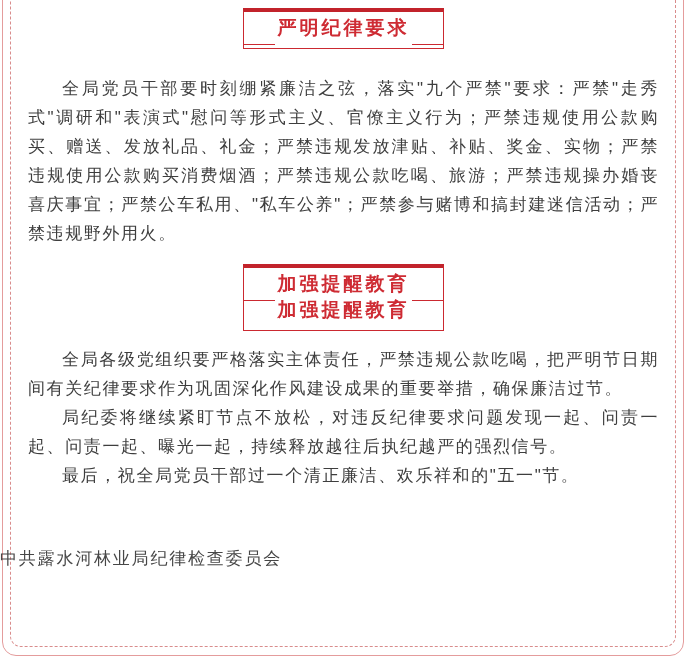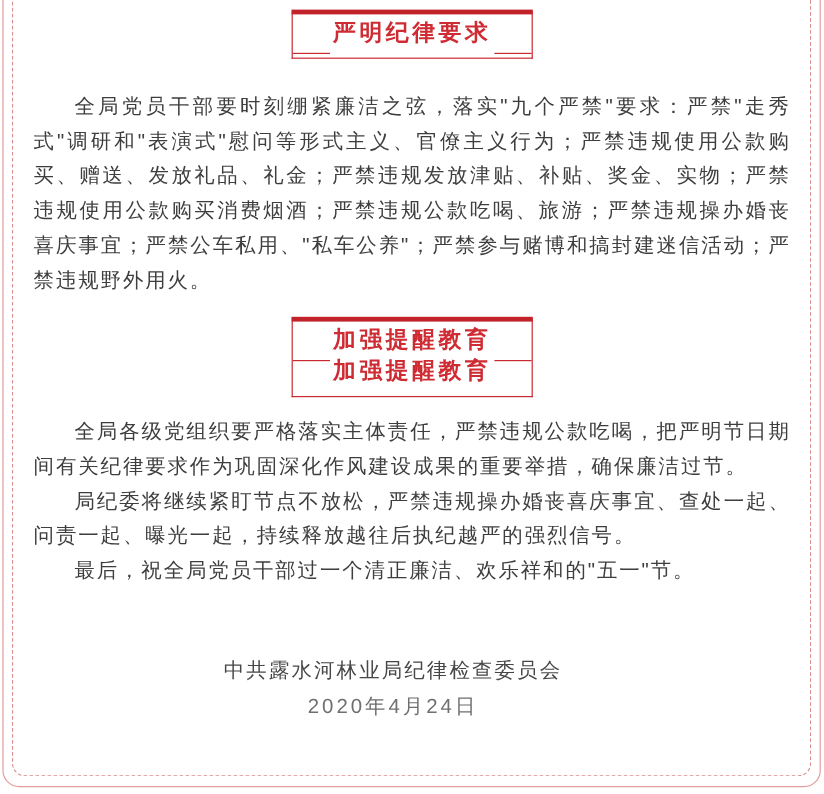--- a/index.html
+++ b/index.html
@@ -79,21 +79,21 @@
     text-align: justify;
   }
   .body-text p {
     margin: 0;
     text-indent: 2em;
   }
   .mt-first { margin-top: 25px; }
   .mt-second { margin-top: 14px; }
   .signature {
     margin: 54px 32px 0 0;
-    text-align: center;
+    text-align: left;
   }
   .sig-org {
     color: #474747;
     font-size: 17px;
     line-height: 30px;
     letter-spacing: 1.8px;
   }
   .sig-date {
     color: #6f6f6f;
     font-size: 17px;
@@ -121,22 +121,21 @@
 
   <div class="header-box second">
     <div class="tick tick-left"></div>
     <div class="tick tick-right"></div>
     <span class="heading-line">加强提醒教育</span>
     <span class="heading-line">加强提醒教育</span>
   </div>
 
   <div class="body-text mt-second">
     <p>全局各级党组织要严格落实主体责任，严禁违规公款吃喝，把严明节日期间有关纪律要求作为巩固深化作风建设成果的重要举措，确保廉洁过节。</p>
-    <p>局纪委将继续紧盯节点不放松，严禁违规操办婚丧喜庆事宜、查处一起、问责一起、曝光一起，持续释放越往后执纪越严的强烈信号。</p>
+    <p>局纪委将继续紧盯节点不放松，对违反纪律要求问题发现一起、问责一起、问责一起、曝光一起，持续释放越往后执纪越严的强烈信号。</p>
     <p>最后，祝全局党员干部过一个清正廉洁、欢乐祥和的"五一"节。</p>
   </div>
 
   <div class="signature">
     <div class="sig-org">中共露水河林业局纪律检查委员会</div>
-    <div class="sig-date">2020年4月24日</div>
   </div>
 
 </div>
 
 </body></html>

